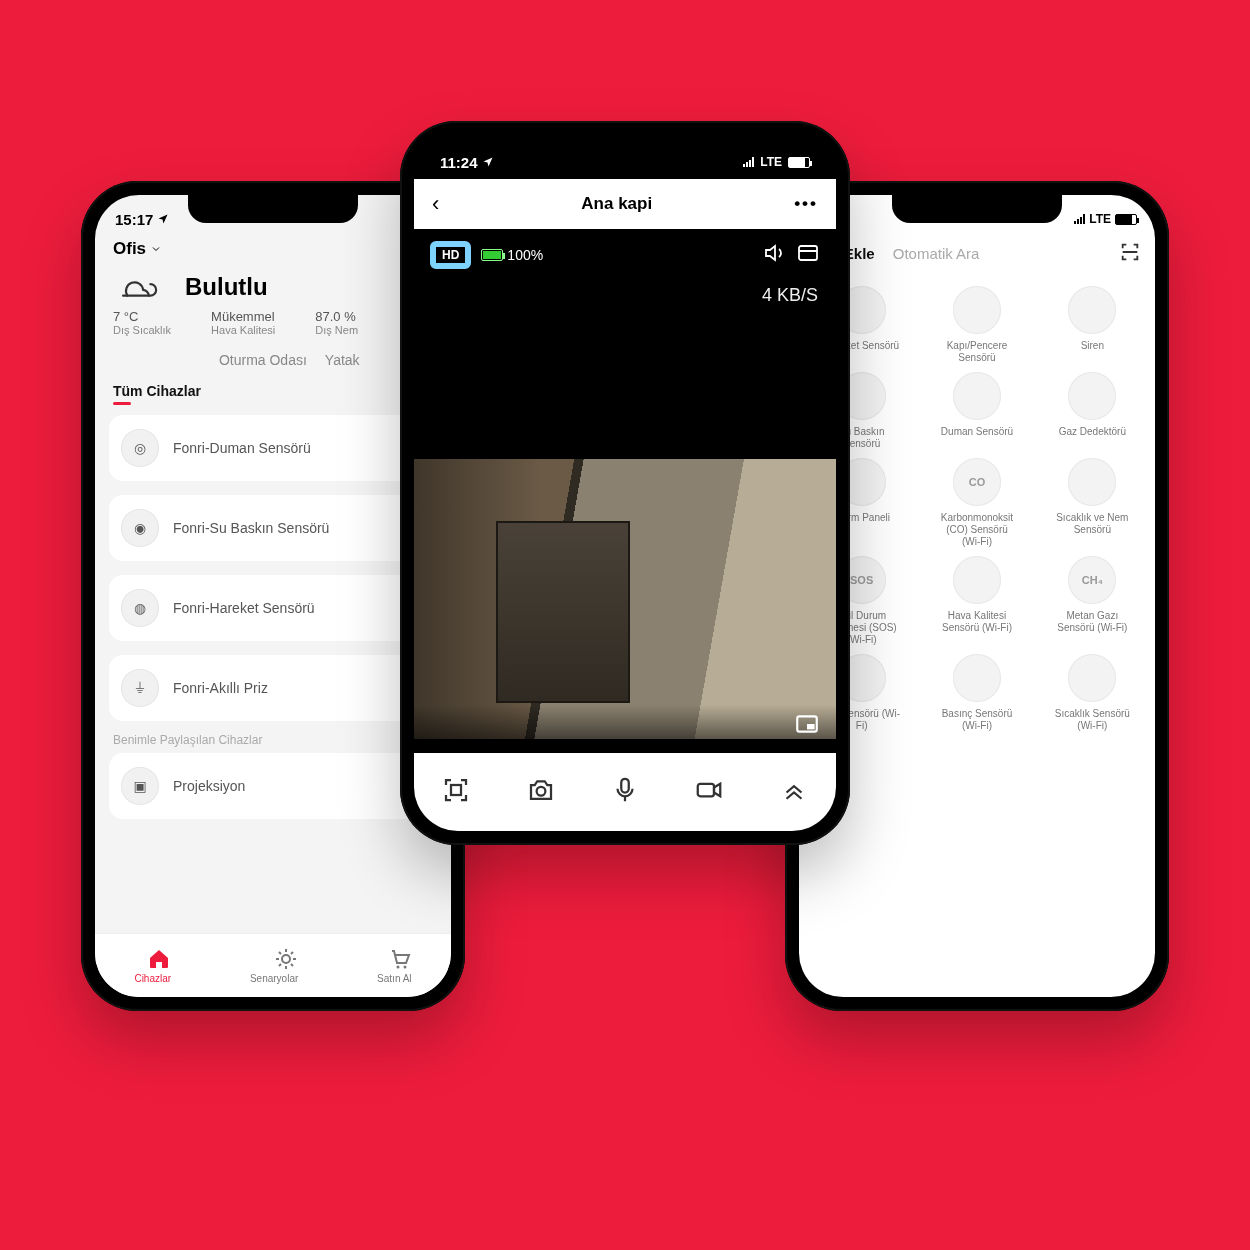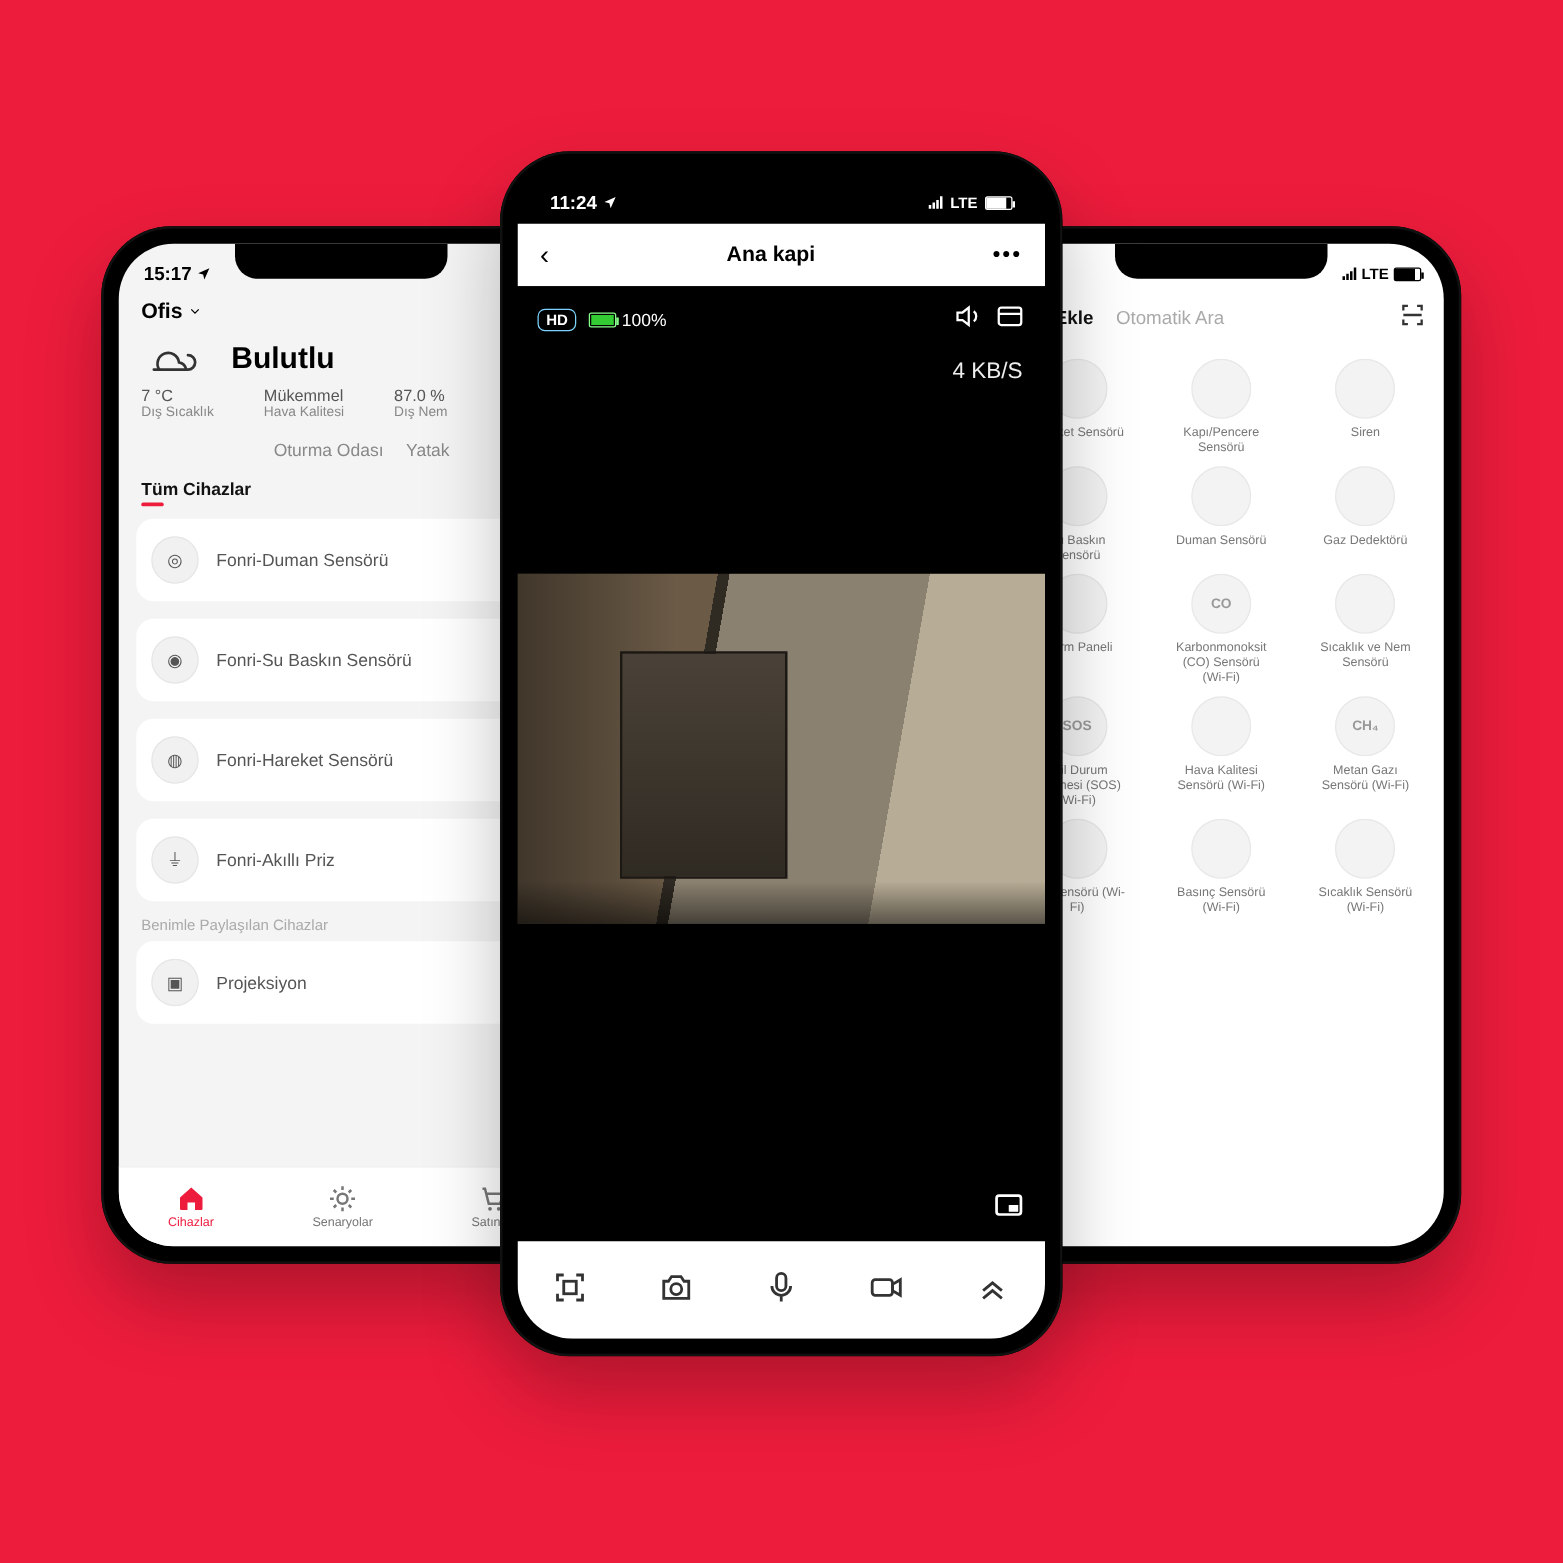--- a/index.html
+++ b/index.html
@@ -64,47 +64,47 @@
   .rooms-tabs .active::after{content:"";position:absolute;left:0;bottom:-6px;width:18px;height:3px;background:#ed1c3c;border-radius:2px;}
   .dev-list { padding: 10px 14px; display:flex; flex-direction:column; gap:14px;}
   .dev-card { background:#fff; border-radius:14px; padding:14px 12px; display:flex; align-items:center; gap:14px; font-size:14px; color:#555;}
   .dev-card .ic { width:38px; height:38px; border-radius:50%; background:#f1f1f1; display:flex;align-items:center;justify-content:center; box-shadow: inset 0 0 0 1px #e6e6e6;}
   .shared-label{ font-size:12px; color:#aaa; padding:2px 18px; }
   .bottom-nav-left{
     position:absolute; bottom:0; left:0; right:0; height:64px; background:#fff;
     display:flex; justify-content:space-around; align-items:center; border-top:1px solid #eee;
     font-size:10px; color:#777;
   }
-  .bottom-nav-left .itm{display:flex;flex-direction:column;align-items:center;gap:2px;}
+  .bottom-nav-left .itm{display:flex;flex-direction:column;align-items:flex-end;gap:2px;}
   .bottom-nav-left .itm.active{color:#ed1c3c;}
   .bottom-nav-left svg{width:24px;height:24px;}
   
   .phone.right { right: 6px; top: 106px; width: 384px; height: 830px; }
   .status-right { display:flex; justify-content:flex-end; align-items:center; gap:4px; height:40px; padding:8px 18px 0 18px; font-size:12px; font-weight:600;}
   .add-tabs { display:flex; align-items:center; gap:18px; padding:6px 14px; font-size:15px;}
   .add-tabs .active{ font-weight:700; color:#111; position:relative;}
   .add-tabs .active::after{content:"";position:absolute;left:0;bottom:-6px;width:18px;height:3px;background:#ed1c3c;border-radius:2px;}
   .add-tabs .inactive{ color:#aaa; }
   .add-tabs .scan{ margin-left:auto; }
   .grid3 { display:grid; grid-template-columns: repeat(3,1fr); gap:8px 6px; padding:14px 8px;}
   .grid3 .cell{ display:flex; flex-direction:column; align-items:center; gap:6px; }
   .grid3 .iconc{ width:48px; height:48px; border-radius:50%; background:#f3f3f3; box-shadow: inset 0 0 0 1px #e8e8e8; display:flex;align-items:center;justify-content:center; font-size:11px; color:#999; font-weight:600;}
   .grid3 .lbl{ font-size:10px; color:#777; text-align:center; line-height:1.2; max-width:80px;}
   
-  .phone.center { left: 50%; top: 46px; transform:translateX(-50%); width: 450px; height: 964px; z-index: 20;}
+  .phone.center { left: 50%; top: 46px; transform:translateX(-50%); width: 450px; height: 724px; z-index: 20;}
   .phone.center .bezel{ background:#000; }
   .phone.center .notch{ width:200px; height:32px; }
   .status-center { position:absolute; top:0; left:0; right:0; height:44px; color:#fff; display:flex; align-items:center; justify-content:space-between; padding:10px 26px 0 26px; font-size:15px; font-weight:600; z-index:40;}
   .status-center .r{ display:flex; align-items:center; gap:6px; font-size:12px;}
   .hdr-center{ position:absolute; top:44px; left:0; right:0; height:50px; background:#fff; display:flex; align-items:center; justify-content:space-between; padding:0 18px; font-size:17px; font-weight:600;}
   .hdr-center .back{ font-size:22px; font-weight:400; }
   .hdr-center .more{ letter-spacing:2px; }
   .video-area{ position:absolute; top:94px; left:0; right:0; bottom:78px; background:#000; color:#fff;}
   .vid-top{ display:flex; align-items:center; gap:10px; padding:12px 16px;}
-  .hd-badge{ border:1px solid #7dd3fc; border-radius:6px; padding:1px 6px; font-size:12px; font-weight:700;}
+  .hd-badge{ border:6px solid #7dd3fc; border-radius:6px; padding:1px 6px; font-size:12px; font-weight:700;}
   .batt{ display:flex; align-items:center; gap:4px; font-size:14px;}
   .batt .b-shell{ width:22px; height:12px; border:1px solid #8f8; border-radius:2px; position:relative;}
   .batt .b-shell::after{content:"";position:absolute;right:-3px;top:3px;width:2px;height:6px;background:#8f8;}
   .batt .b-fill{position:absolute;inset:1px;background:#3c3;}
   .vid-top .spacer{flex:1;}
   .vid-top svg{width:24px;height:24px;stroke:#fff;fill:none;stroke-width:1.8;}
   .kbps{ text-align:right; padding:4px 18px; font-size:18px; color:#eee;}
   .feed{
     position:absolute; left:0; right:0; top:230px; height:280px;
     background:

